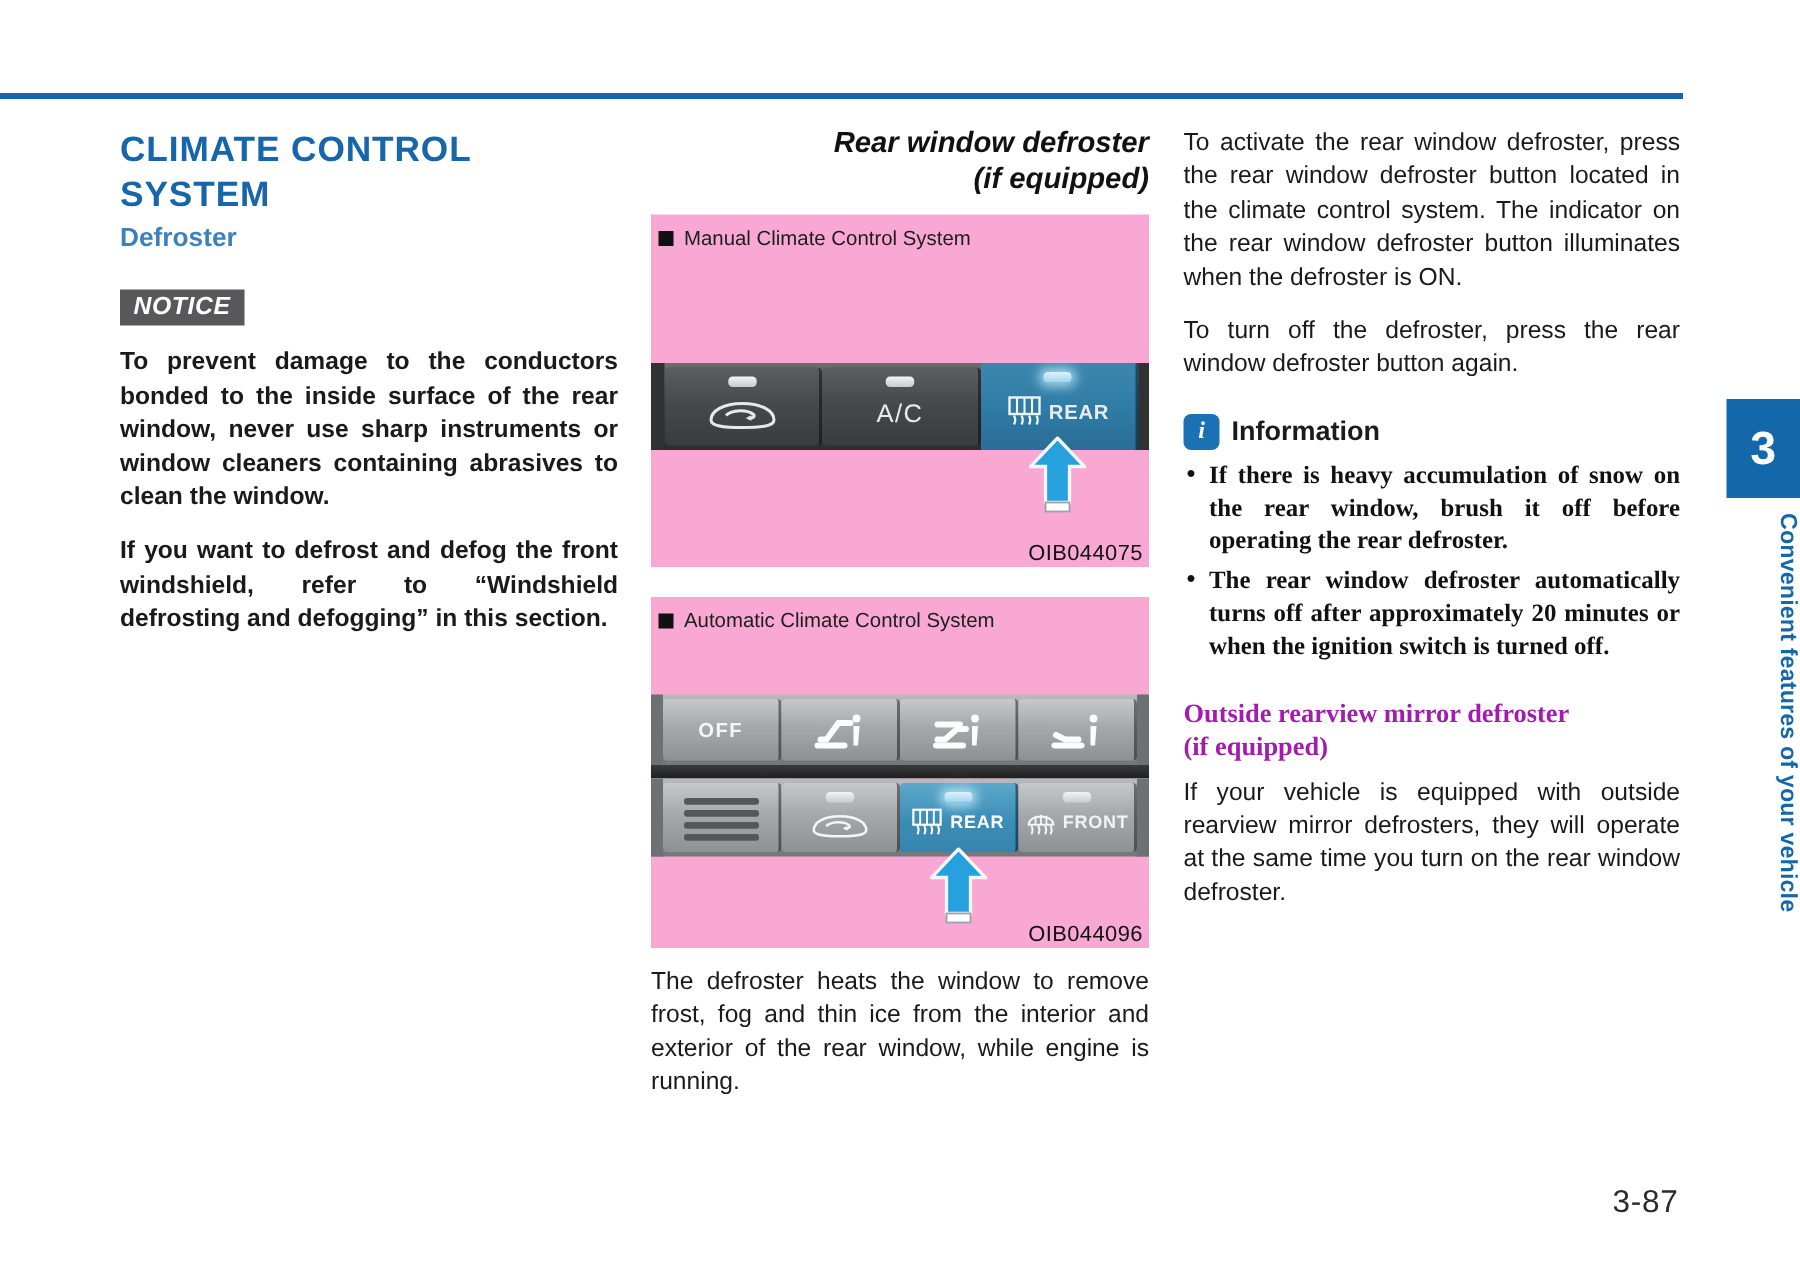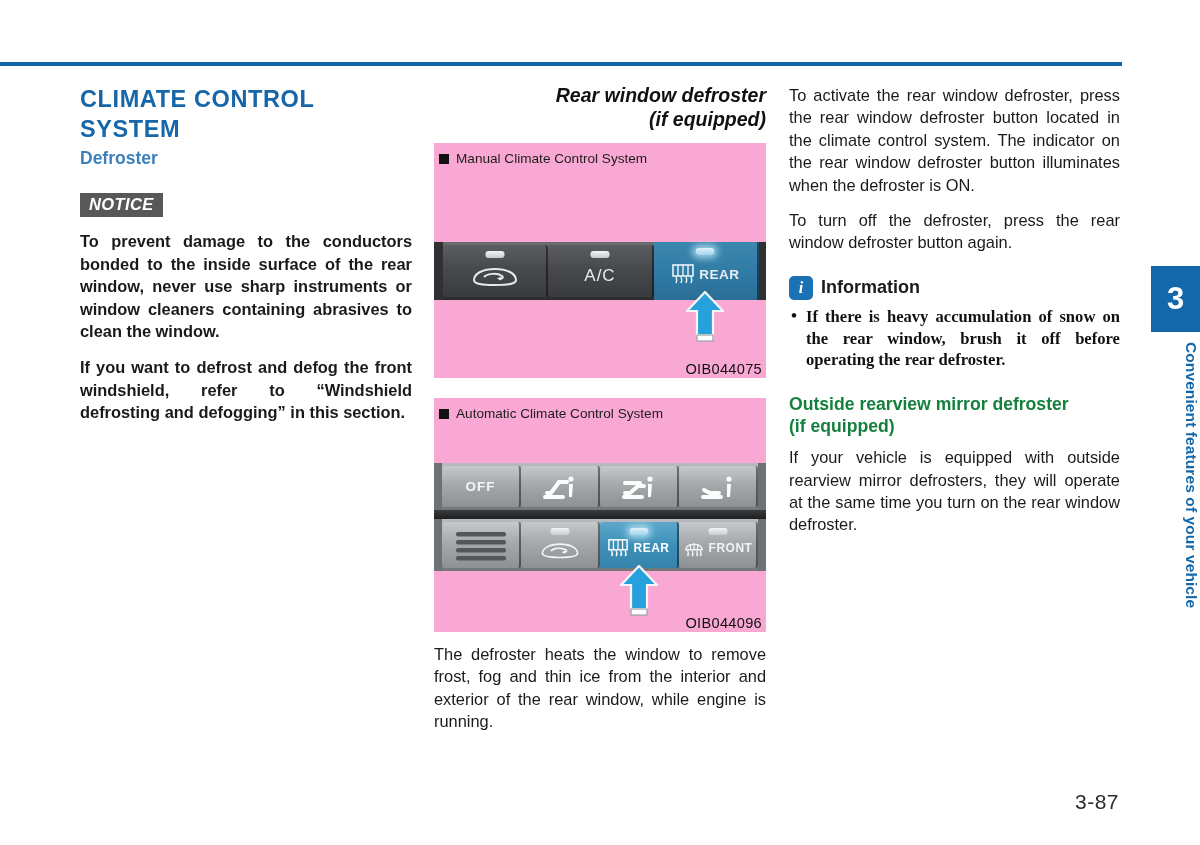--- a/index.html
+++ b/index.html
@@ -193,23 +193,23 @@
     text-align: justify;
     color: #111;
     padding-left: 17px; position: relative;
     margin-top: 5px;
   }
   ul.info-list li::before {
     content: "•"; position: absolute; left: 2px; top: -1px;
     font-size: 17px;
   }
   .h4-serif {
-    font-family: Liberation Sans, sans-serif;
+    font-family: Liberation Serif, serif;
     font-size: 17.6px; font-weight: bold;
-    line-height: 22px; color: #15803d;
+    line-height: 22px; color: #a21caf;
     margin-top: 22px;
   }
 
   
   .page-num {
     position: absolute; right: 81px; bottom: 31px;
     font-size: 21px; color: #2b2b2b; letter-spacing: .5px;
   }
 </style>
 </head>
@@ -403,20 +403,21 @@
     <p class="body first">To activate the rear window defroster, press the rear window defroster button located in the climate control system. The indicator on the rear window defroster button illuminates when the defroster is ON.</p>
     <p class="body">To turn off the defroster, press the rear window defroster button again.</p>
 
     <div class="info-head">
       <div class="info-icon">i</div>
       <div class="info-title">Information</div>
     </div>
 
     <ul class="info-list">
       <li>If there is heavy accumulation of snow on the rear window, brush it off before operating the rear defroster.</li>
+      <li>The rear window defroster automatically turns off after approximately 20 minutes or when the ignition switch is turned off.</li>
     </ul>
 
     <div class="h4-serif">
       <span>Outside rearview mirror defroster</span><br>
       <span>(if equipped)</span>
     </div>
 
     <p class="body" style="margin-top:9px;">If your vehicle is equipped with outside rearview mirror defrosters, they will operate at the same time you turn on the rear window defroster.</p>
   </div>
 

